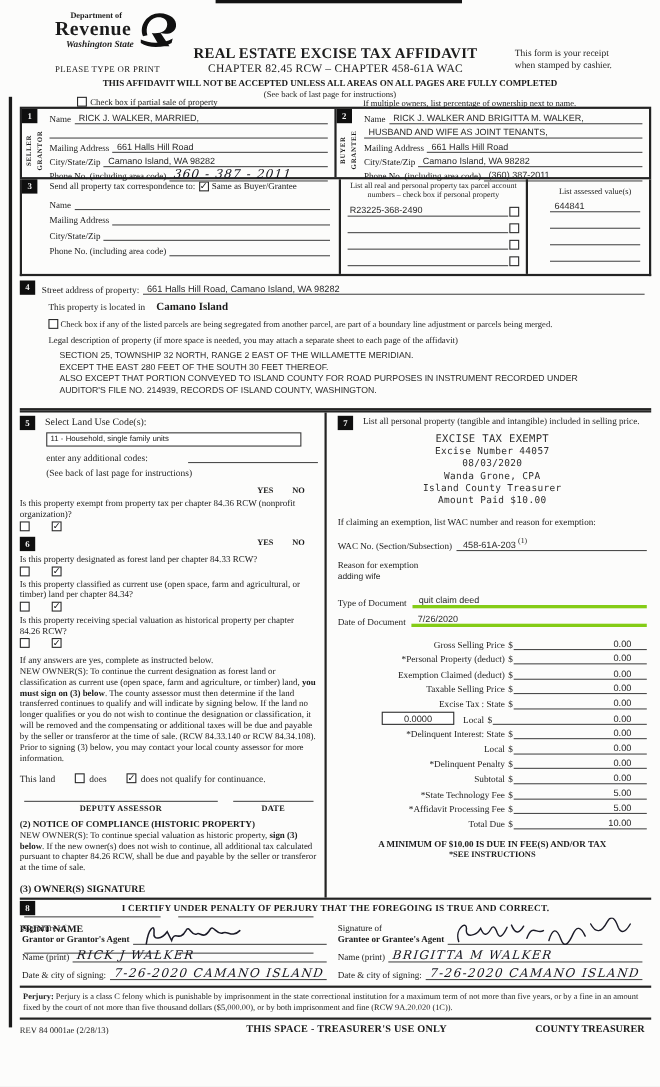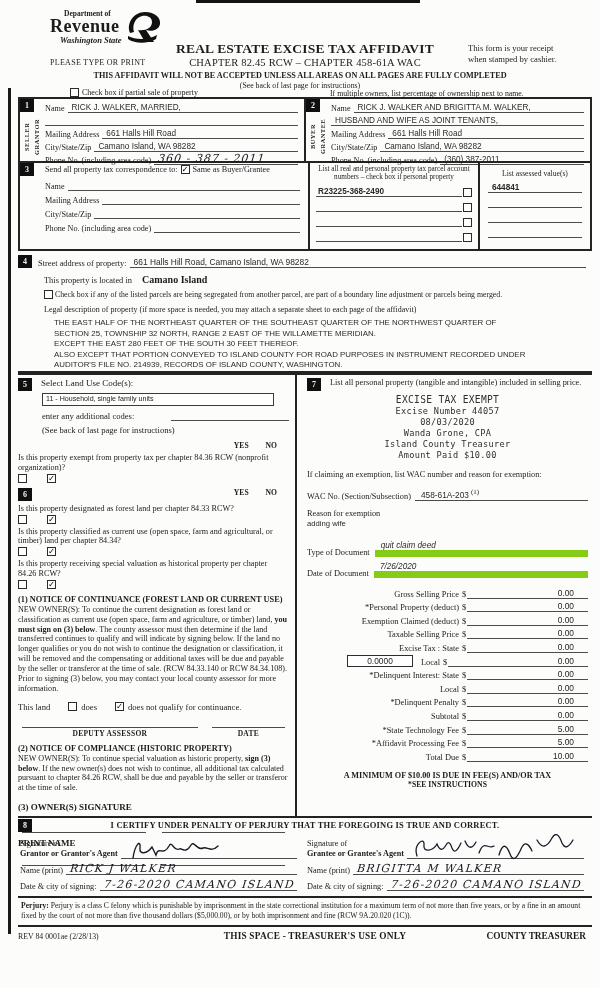--- a/index.html
+++ b/index.html
@@ -59,23 +59,23 @@
   .hand-phone { font-size:11px; line-height:8px; letter-spacing:1px; }
 
   
   .bandB { position:absolute; left:18px; top:163px; width:574px; height:88px; border:2px solid #232323; border-top:none; display:flex; }
   .b3c1 { width:288px; position:relative; padding:2px 8px 0 25px; }
   .b3c1 .numbox { position:absolute; left:0; top:0; }
   .corr { font-size:8.2px; display:flex; align-items:center; gap:3px; flex-wrap:nowrap; white-space:nowrap; }
   .b3c1 .frow { height:14px; font-size:8.2px; }
   .b3c2 { width:170px; border-left:2px solid #232323; padding:2px 6px 0 6px; }
   .b3c2 .hd { font-size:7.2px; text-align:center; line-height:1.15; }
-  .prow { display:flex; align-items:flex-end; height:15px; gap:1px;font-weight:bold; }
+  .prow { display:flex; align-items:flex-end; height:15px; gap:1px; }
   .prow .line { flex:1; border-bottom:1px solid #4c4c4c; font-size:8.2px; padding-left:2px; }
-  .b3c3 { flex:1; border-left:2px solid #232323; padding:2px 8px 0 8px; }
+  .b3c3 { flex:1; border-left:2px solid #232323; padding:2px 8px 0 20px; }
   .b3c3 .hd { font-size:7.6px; text-align:center; padding-top:4px; }
   .b3c3 .prow .line { padding-left:4px; }
 
   
   .bandC { position:absolute; left:18px; top:251px; width:574px; height:122px; border-bottom:2px solid #232323; padding-top:4px; }
   .bandC .row1 { display:flex; align-items:flex-end; gap:6px; padding-right:6px; }
   .bandC .row1 .frow { flex:1; font-size:8.4px; }
   .located { margin:6px 0 0 26px; font-size:8.4px; }
   .located b { font-size:10px; margin-left:8px; }
   .segrow { margin:5px 0 0 26px; font-size:7.8px; display:flex; gap:2px; align-items:center; }
@@ -119,21 +119,21 @@
   .stamp { text-align:center; font-family:"DejaVu Sans Mono", monospace; color:#2f2f2f; font-size:8.6px; line-height:1.28; margin-top:3px; letter-spacing:.3px; }
   .stamp .s1 { font-size:9.6px; }
   .claim { font-size:8.3px; margin-top:9px; }
   .wacrow { display:flex; align-items:flex-end; font-size:8.3px; margin-top:9px; }
   .wacrow .line { flex:1; border-bottom:1px solid #4c4c4c; margin-left:4px; padding-left:6px; }
   .wacrow .fill { font-size:8.3px;text-align:center; }
   .sup { font-size:7px; vertical-align:super; font-family:"Liberation Serif", serif; }
   .reasonLbl { font-size:8.3px; margin-top:8px; }
   .reasonVal { font-family:"Liberation Sans", sans-serif; font-size:7.7px; color:#2a2a2a; margin-top:1px; }
   .docrow { display:flex; align-items:flex-end; font-size:8.4px; margin-top:13px; }
-  .docrow .line { flex:1; border-bottom:7px solid #84cc16; margin-left:5px; padding-left:6px;font-style:italic; }
+  .docrow .line { flex:1; border-bottom:3px solid #84cc16; margin-left:5px; padding-left:6px; }
   .docrow .fill { font-size:8.2px; }
 
   .fees { margin-top:7px; }
   .fee { display:flex; align-items:flex-end; height:13.6px; font-size:8.4px; }
   .fee .flab { width:152px; text-align:right; white-space:nowrap; }
   .fee .dol { padding:0 1px 0 3px; }
   .fee .fline { flex:1; border-bottom:1px solid #4c4c4c; text-align:right; padding-right:14px;
                 font-family:"Liberation Sans", sans-serif; font-size:8.4px; color:#222; }
   .ratebox { border:1.5px solid #2d2d2d; width:66px; height:12px; margin-right:8px; text-align:center;
              font-family:"Liberation Sans", sans-serif; font-size:8.4px; line-height:11px; background:#fff; }
@@ -350,21 +350,20 @@
       <b>Camano Island</b>
     </div>
     <div class="segrow">
       <span class="cb off">
           <i>✓</i>
         </span>
       <span>Check box if any of the listed parcels are being segregated from another parcel, are part of a boundary line adjustment or parcels being merged.</span>
     </div>
     <div class="legalLbl">Legal description of property (if more space is needed, you may attach a separate sheet to each page of the affidavit)</div>
     <div class="legal">
-      <div>THE EAST HALF OF THE NORTHEAST QUARTER OF THE SOUTHEAST QUARTER OF THE NORTHWEST QUARTER OF</div>
       <div>SECTION 25, TOWNSHIP 32 NORTH, RANGE 2 EAST OF THE WILLAMETTE MERIDIAN.</div>
       <div>EXCEPT THE EAST 280 FEET OF THE SOUTH 30 FEET THEREOF.</div>
       <div>ALSO EXCEPT THAT PORTION CONVEYED TO ISLAND COUNTY FOR ROAD PURPOSES IN INSTRUMENT RECORDED UNDER</div>
       <div>AUDITOR'S FILE NO. 214939, RECORDS OF ISLAND COUNTY, WASHINGTON.</div>
     </div>
   </div>
 
   <div class="bandD">
 
     <div class="colL">
@@ -426,21 +425,21 @@
         <span class="qtext">Is this property receiving special valuation as historical property per chapter 84.26 RCW?</span>
         <span class="qboxes">
           <span class="cb off">
               <i>✓</i>
             </span>
           <span class="cb on">
               <i>✓</i>
             </span>
         </span>
       </div>
-      <div class="nTitle">(1) NOTICE OF CONTINUANCE  (FOREST LAND OR CURRENT USE)</div>
+      <div class="anyYes">If any answers are yes, complete as instructed below.</div>
       <div class="nPara"><span>NEW OWNER(S): To continue the current designation as forest land or classification as current use (open space, farm and agriculture, or timber) land, </span><b>you must sign on (3) below</b><span>. The county assessor must then determine if the land transferred continues to qualify and will indicate by signing below. If the land no longer qualifies or you do not wish to continue the designation or classification, it will be removed and the compensating or additional taxes will be due and payable by the seller or transferor at the time of sale. (RCW 84.33.140 or RCW 84.34.108). Prior to signing (3) below, you may contact your local county assessor for more information.</span></div>
       <div class="thisLand">
         <span>This land</span>
         <span class="gap"></span>
         <span class="cb off">
             <i>✓</i>
           </span>
         <span>does</span>
         <span class="gap"></span>
         <span class="cb on">

